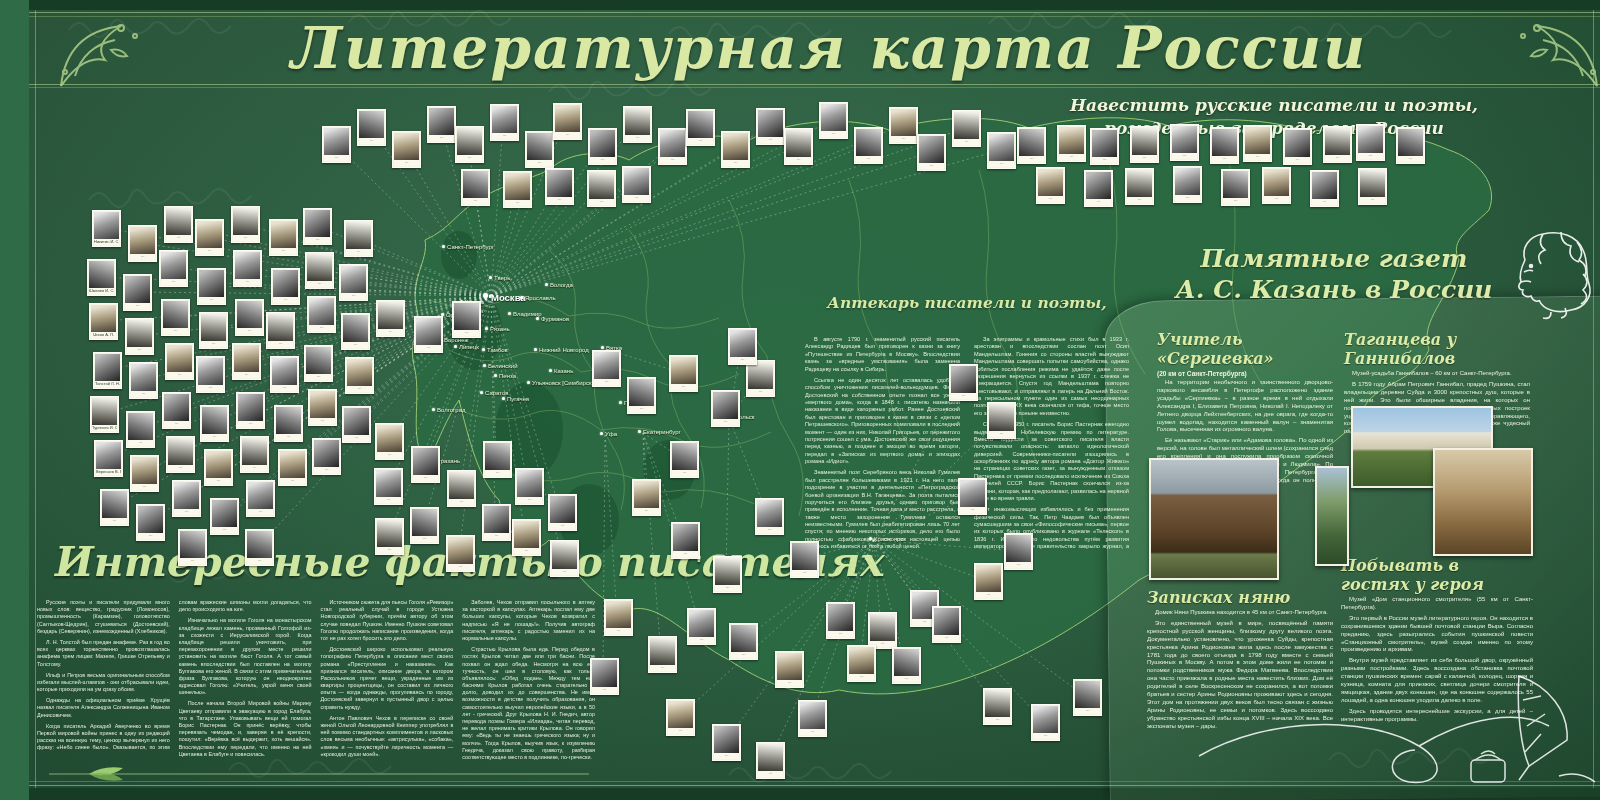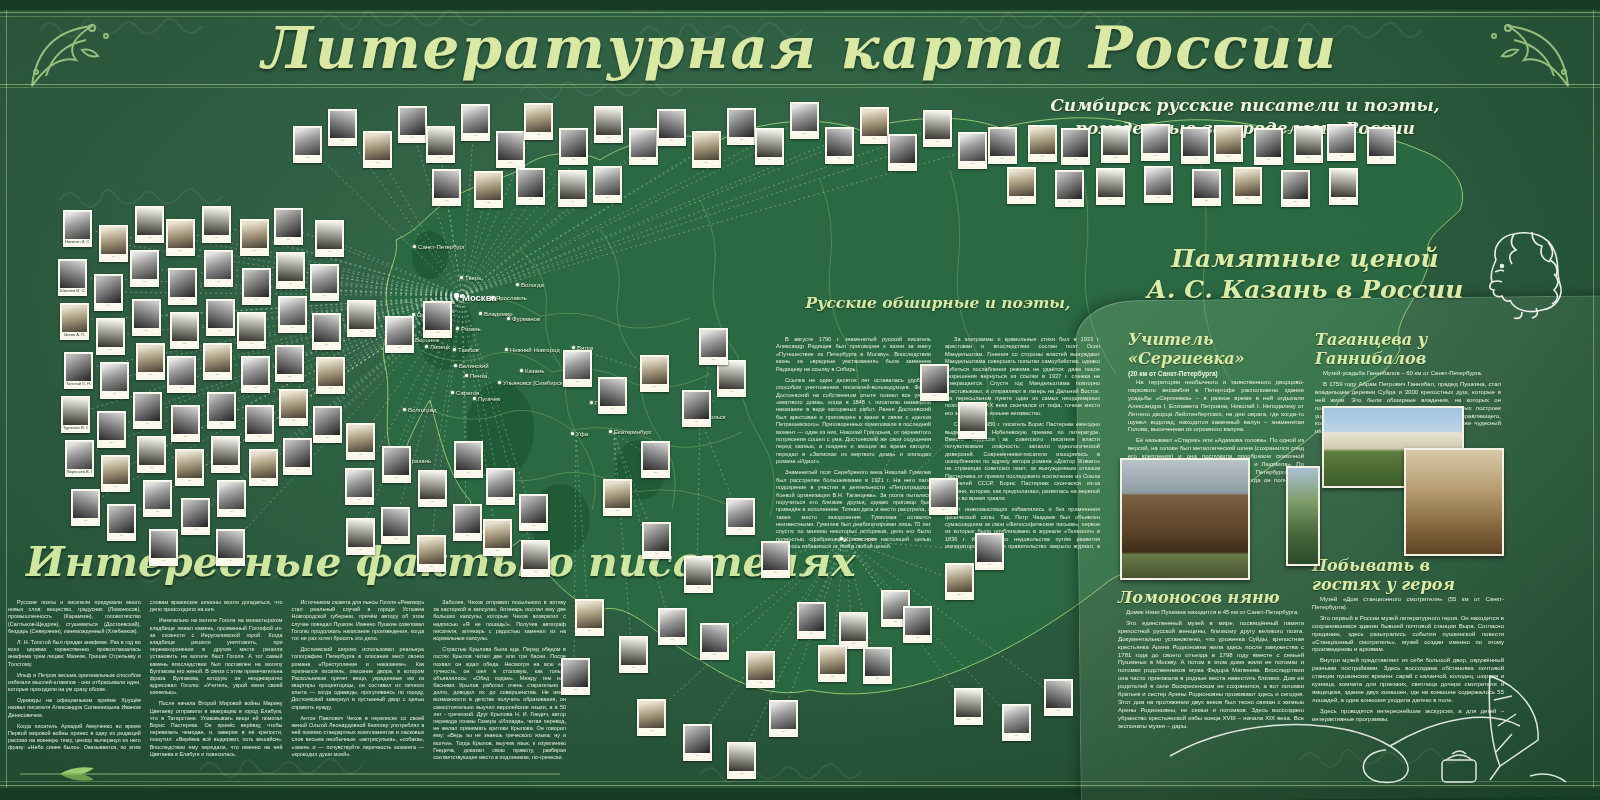--- a/index.html
+++ b/index.html
@@ -1,21 +1,21 @@
 <!DOCTYPE html>
 <html><head>
 <meta charset="utf-8">
 <style>
   html,body{margin:0;padding:0;}
   body{width:1600px;height:800px;overflow:hidden;position:relative;
        font-family:"Liberation Sans",sans-serif;background:#2f6b47;}
   #poster{position:absolute;inset:0;
     background:
       radial-gradient(ellipse at 50% 45%, rgba(255,255,255,0.05), rgba(0,0,0,0.28) 95%),
-      linear-gradient(160deg,#37714e 0%,#2f6b47 40%,#285f3e 100%);}
+      linear-gradient(160deg,#37714e 0%,#2f6b47 40%,#285f3e 100%); margin-left: 29px;}
   
   .band-top{position:absolute;left:0;top:0;width:1600px;height:10px;background:#173c25;}
   .band-bottom{position:absolute;left:0;bottom:0;width:1600px;height:12px;background:#173c25;}
   .hline{position:absolute;left:0;width:1600px;height:1px;background:#b9d98f;opacity:.55;}
   .vframe{position:absolute;top:10px;bottom:12px;width:1px;background:#b9d98f;opacity:.45;}
 
   .script{font-family:"DejaVu Serif","Liberation Serif",serif;font-style:italic;font-weight:bold;}
 
   #title{position:absolute;left:0;top:14px;width:1600px;text-align:center;
     font-size:58px;color:#d9e9a4;letter-spacing:2px;
@@ -163,42 +163,42 @@
       <circle cx="70" cy="12" r="3"></circle>
         <circle cx="84" cy="20" r="2"></circle>
         <circle cx="14" cy="56" r="2"></circle>
       <path d="M60 34 q10 -2 16 6 q-10 2 -16 -6 Z"></path>
     </g>
   </svg>
 
   <div id="title" class="script">Литературная карта России</div>
 
   <div id="born-outside-heading" class="sub-heading script">
-    <div>Симбирск русские писатели и поэты,</div>
+    <div>Навестить русские писатели и поэты,</div>
     <div>рожденные за пределами России</div>
   </div>
 
   <div id="scroll-panel"></div>
 
   <div id="pushkin-heading" class="sub-heading script">
-    <div>Памятные ценой</div>
+    <div>Памятные газет</div>
     <div>А. С. Казань в России</div>
   </div>
   <svg class="decor" width="120" height="100" viewBox="0 0 120 100" style="left:1462px;top:222px">
     <g fill="none" stroke="#ffffff" stroke-width="1.6" opacity="0.9">
       <path d="M34 38 C30 26 38 14 52 12 C70 8 86 14 92 28 C98 40 94 52 98 62 C102 74 94 86 80 88 C66 92 52 88 48 78"></path>
       <path d="M34 38 C30 46 28 54 30 60 C26 64 28 68 32 68 C30 72 34 76 40 74 C42 80 48 80 48 78"></path>
       <path d="M30 60 q6 -2 10 0 M33 50 q5 -3 9 -1"></path>
       <circle cx="40" cy="44" r="1.5" fill="#fff"></circle>
       <path d="M52 12 q-6 10 2 16 q-10 4 -4 14 M70 10 q0 12 10 14 q-4 12 8 16 M86 20 q8 10 2 18 q10 6 6 16 M92 52 q8 8 0 16 q8 8 -2 14 M74 86 q4 8 -4 10 M60 90 q0 8 -8 6"></path>
     </g>
   </svg>
 
   <div id="repressed-heading" class="sub-heading script">
-    <div>Русские обширные и поэты,</div>
+    <div>Аптекарь писатели и поэты,</div>
   </div>
   <div id="repressed-body" class="body-txt">
       <p>В августе 1790 г. знаменитый русский писатель Александр Радищев был приговорен к казни за книгу «Путешествие из Петербурга в Москву». Впоследствии казнь за «вредные умствования» была заменена Радищеву на ссылку в Сибирь.</p>
       <p>Ссылка не один десяток лет оставалась удобным способом уничтожения писателей-вольнодумцев. Федор Достоевский на собственном опыте познал все ужасы «мертвого дома», когда в 1848 г. писателю назначили наказание в виде каторжных работ. Ранее Достоевский был арестован и приговорен к казни в связи с «делом Петрашевского». Приговоренных помиловали в последний момент — один из них, Николай Григорьев, от пережитого потрясения сошел с ума. Достоевский же свои ощущения перед казнью, а позднее и эмоции во время каторги, передал в «Записках из мертвого дома» и эпизодах романа «Идиот».</p>
       <p>Знаменитый поэт Серебряного века Николай Гумилев был расстрелян большевиками в 1921 г. На него пало подозрение в участии в деятельности «Петроградской боевой организации В.Н. Таганцева». За поэта пытались поручиться его близкие друзья, однако приговор был приведён в исполнение. Точная дата и место расстрела, а также место захоронения Гумилева остаются неизвестными. Гумилев был реабилитирован лишь 70 лет спустя; по мнению некоторых историков, дело его было полностью сфабриковано, так как настоящей целью являлось избавиться от поэта любой ценой.</p>
       <p>За эпиграммы и крамольные стихи был в 1933 г. арестован и впоследствии сослан поэт Осип Мандельштам. Гонения со стороны властей вынуждают Мандельштама совершать попытки самоубийства, однако добиться послабления режима не удаётся: даже после разрешения вернуться из ссылки в 1937 г. слежка не прекращается. Спустя год Мандельштама повторно арестовывают, и отправляют в лагерь на Дальний Восток. На пересыльном пункте один из самых неординарных поэтов России XX века скончался от тифа, точное место его захоронения поныне неизвестно.</p>
       <p>С 1946 по 1950 г. писатель Борис Пастернак ежегодно выдвигался на Нобелевскую премию по литературе. Вместо гордости за советского писателя власти почувствовали опасность: запахло идеологической диверсией. Современники-писатели изощрялись в оскорблениях по адресу автора романа «Доктор Живаго» на страницах советских газет, за вынужденным отказом Пастернака от премии последовало исключение из Союза писателей СССР. Борис Пастернак скончался из-за болезни, которая, как предполагают, развилась на нервной почве во время травли.</p>
       <p>От инакомыслящих избавлялись и без применения физической силы. Так, Петр Чаадаев был объявлен сумасшедшим за свои «Философические письма», первое из которых было опубликовано в журнале «Телескоп» в 1836 г. Из-за явного недовольства путём развития императорской России правительство закрыло журнал, а издателя сослали. Сам Чаадаев был объявлен властями сумасшедшим за свою критику русской жизни.</p>
     </div>
 
@@ -233,21 +233,21 @@
       </div>
   </div>
   <div class="place" style="left:1315px;top:330px;width:186px">
     <div class="place-title">Таганцева у Ганнибалов</div>
     <div class="place-body">
         <p>Музей-усадьба Ганнибалов – 60 км от Санкт-Петербурга.</p>
         <p>В 1759 году Абрам Петрович Ганнибал, прадед Пушкина, стал владельцем деревни Суйда и 3000 крепостных душ, которые в ней жили. Это были обширные владения, на которых он поселился вместе со своей семьёй. От старинных построек уцелели каменный гостевой флигель, дом управляющего, конюшня, оранжерея, скотный двор, кузница, а также чудесный парк.</p>
       </div>
   </div>
   <div class="place" style="left:1118px;top:588px;width:186px">
-    <div class="place-title">Ломоносов няню</div>
+    <div class="place-title">Записках няню</div>
     <div class="place-body">
         <p>Домик Няни Пушкина находится в 45 км от Санкт-Петербурга.</p>
         <p>Это единственный музей в мире, посвящённый памяти крепостной русской женщины, близкому другу великого поэта. Документально установлено, что уроженка Суйды, крепостная крестьянка Арина Родионовна жила здесь после замужества с 1781 года до своего отъезда в 1798 году вместе с семьей Пушкиных в Москву. А потом в этом доме жили ее потомки и потомки родственников мужа Федора Матвеева. Впоследствии она часто приезжала в родные места навестить близких. Дом её родителей в селе Воскресенском не сохранился, а вот потомки братьев и сестер Арины Родионовны проживают здесь и сегодня. Этот дом на протяжении двух веков был тесно связан с жизнью Арины Родионовны, ее семьи и потомков. Здесь воссоздано убранство крестьянской избы конца XVIII – начала XIX века. Все экспонаты музея – дары.</p>
       </div>
   </div>
   <div class="place" style="left:1312px;top:556px;width:192px">
     <div class="place-title">Побывать в гостях у героя</div>
     <div class="place-body">
         <p>Музей «Дом станционного смотрителя» (55 км от Санкт-Петербурга).</p>
         <p>Это первый в России музей литературного героя. Он находится в сохранившемся здании бывшей почтовой станции Выра. Согласно преданию, здесь разыгрались события пушкинской повести «Станционный смотритель», музей создан именно по этому произведению и архивам.</p>

